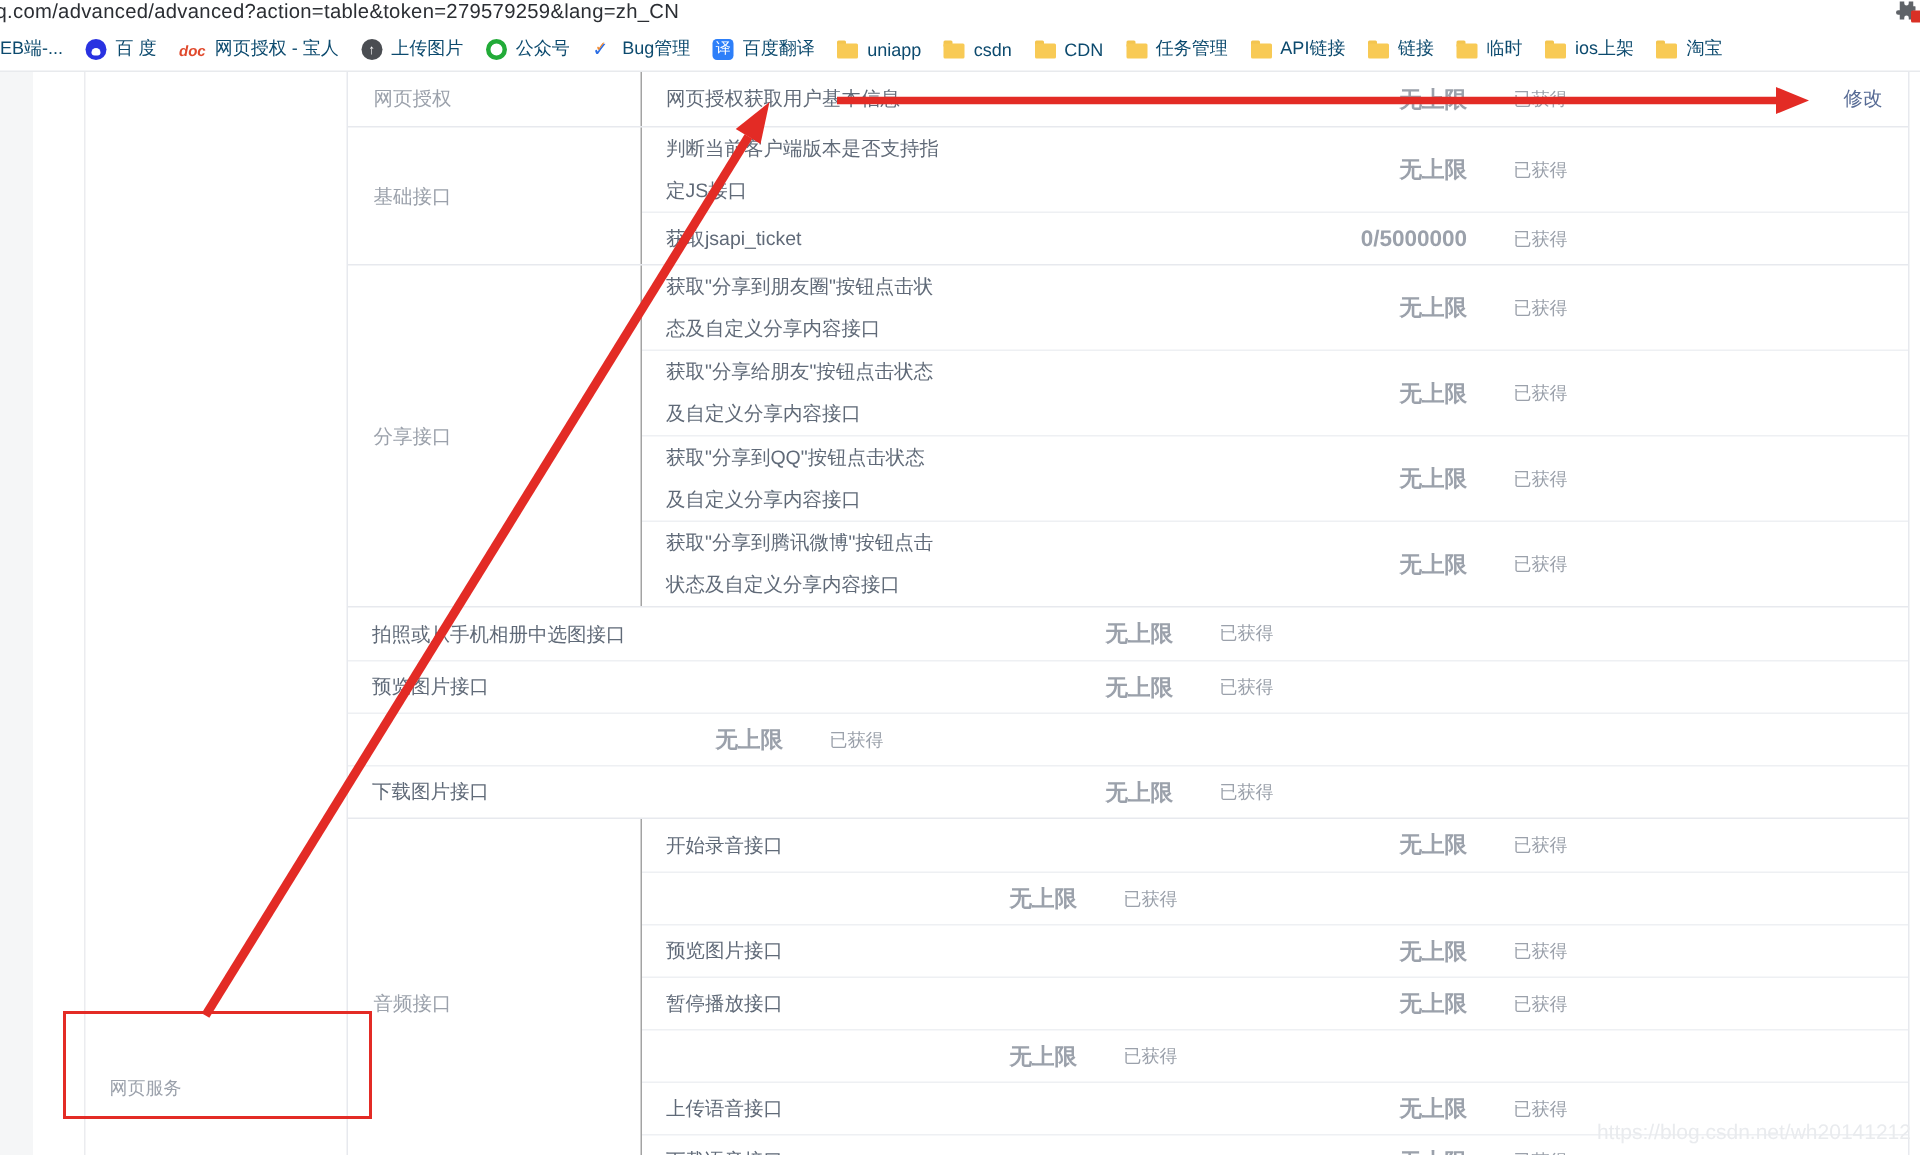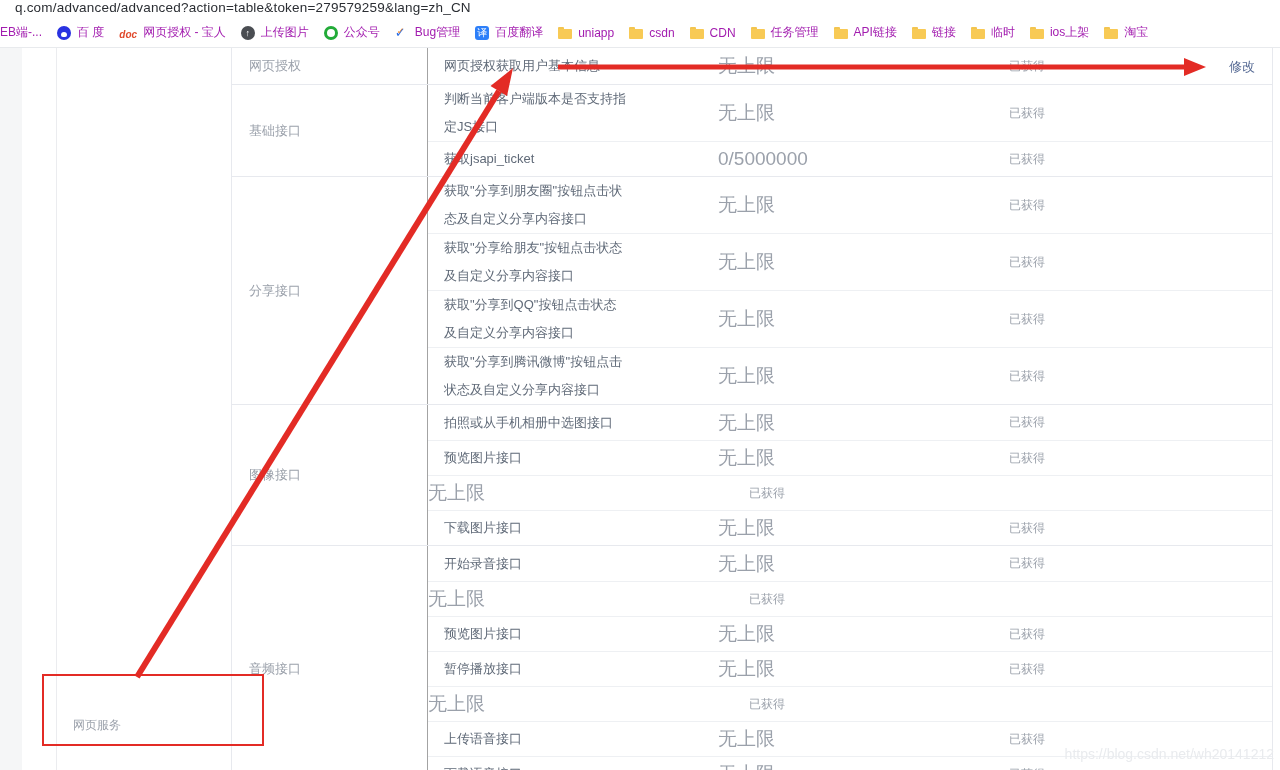--- a/index.html
+++ b/index.html
@@ -1,28 +1,28 @@
 <!DOCTYPE html>
 <html><head>
 <meta charset="utf-8">
 <style>
   * { margin:0; padding:0; }
   html,body { width:1280px; height:770px; overflow:hidden; background:#fff;
     font-family:"Liberation Sans","DejaVu Sans",sans-serif; }
 
   
-  .url-row { position:absolute; top:0; left:0; width:1161px; height:18px; background:#fff;margin-left:18px; }
+  .url-row { position:absolute; top:0; left:0; width:1161px; height:18px; background:#fff; }
   .url-text { position:absolute; left:-3px; top:0px; font-size:13.5px; color:#2b2e33; letter-spacing:.2px; white-space:nowrap; }
   .ext-wrap { position:absolute; left:1263px; top:0; width:17px; height:16px; }
   .ext-badge { position:absolute; left:11px; top:7px; width:9px; height:8px; background:#d93025; border-radius:1px; }
 
   .bookmarks-bar { position:absolute; top:18px; left:0; width:1280px; height:29px; background:#fff;
     border-bottom:1px solid #e8eaed; display:flex; align-items:center; gap:15px; overflow:hidden; }
   .bm { display:flex; align-items:center; gap:6px; cursor:pointer; flex:0 0 auto; }
-  .bm-label { font-size:12px; color:#a21caf; white-space:nowrap; }
+  .bm-label { font-size:12px; color:#0c4a6e; white-space:nowrap; }
 
   .bi { display:inline-block; flex:0 0 auto; }
   .icon-folder { position:relative; width:14px; height:12px; }
   .icon-folder::before { content:""; position:absolute; left:0; top:0; width:6px; height:4px; background:#f3c550; border-radius:1px 1px 0 0; }
   .icon-folder::after  { content:""; position:absolute; left:0; top:2px; width:14px; height:10px; background:#f8ca55; border-radius:1px; }
   .icon-baidu { position:relative; width:14px; height:14px; border-radius:50%; background:#2932e1; }
   .icon-baidu::after { content:""; position:absolute; left:4px; top:6px; width:6px; height:5px; background:#fff; border-radius:3px 3px 2px 2px; }
   .icon-doc::before { content:"doc"; font-size:10px; font-weight:700; font-style:italic; color:#e0492c; }
   .icon-globe { width:14px; height:14px; border-radius:50%; background:#4a4d52; color:#fff; font-size:9px; line-height:14px; text-align:center; }
   .icon-globe::before { content:"\2191"; }
@@ -42,27 +42,27 @@
     border-left:1px solid #e7e9ee; border-right:1px solid #e7e9ee; }
   .group { display:flex; border-bottom:1px solid #e7e9ee; }
   .cat { flex:0 0 196px; width:196px; border-right:1px solid #a3a3a3; display:flex; align-items:center;
     padding-left:17px; box-sizing:border-box; color:#9ba1ab; font-size:13px; }
   .rows { flex:1 1 auto; min-width:0; }
   .row { display:grid; grid-template-columns:290px 260px 180px 1fr; align-items:center;
     min-height:35px; box-sizing:border-box; }
   .row.first { min-height:36px; }
   .row + .row { border-top:1px solid #eef0f3; }
   .c-name { padding-left:16px; color:#606a78; font-size:13px; line-height:28px; white-space:pre-line; }
-  .c-quota { color:#9ba1ab; font-size:19px; }
+  .c-quota { text-align:right; color:#9ba1ab; font-size:15px;font-weight:bold; }
   .c-status { padding-left:31px; color:#9ba1ab; font-size:12px; box-sizing:border-box; }
   .c-action { text-align:right; padding-right:17px; }
   .modify { color:#576b95; font-size:13px; text-decoration:none; cursor:pointer; }
 
   
-  .red-box { position:absolute; left:42px; top:674px; width:222px; height:72px;
+  .red-box { position:absolute; left:42px; top:674px; width:206px; height:72px;
     border:2px solid #e32b25; box-sizing:border-box; z-index:5; background:transparent; }
   .red-box-label { position:absolute; left:29px; top:41px; font-size:12px; color:#9ba1ab; }
   .arrows { position:absolute; left:0; top:0; width:1280px; height:770px; z-index:9; pointer-events:none; }
 
   
   .watermark { position:absolute; right:6px; bottom:8px; font-size:14px; color:#e9ebee; z-index:2; }
 </style>
 </head>
 <body>
 
@@ -202,21 +202,20 @@
         <div class="row">
           <div class="c-name">获取"分享到腾讯微博"按钮点击
 状态及自定义分享内容接口</div>
           <div class="c-quota">无上限</div>
           <div class="c-status">已获得</div>
           <div class="c-action"></div>
         </div>
       </div>
     </div>
     <div class="group">
-      <div class="cat">图像接口</div>
       <div class="rows">
         <div class="row">
           <div class="c-name">拍照或从手机相册中选图接口</div>
           <div class="c-quota">无上限</div>
           <div class="c-status">已获得</div>
           <div class="c-action"></div>
         </div>
         <div class="row">
           <div class="c-name">预览图片接口</div>
           <div class="c-quota">无上限</div>

